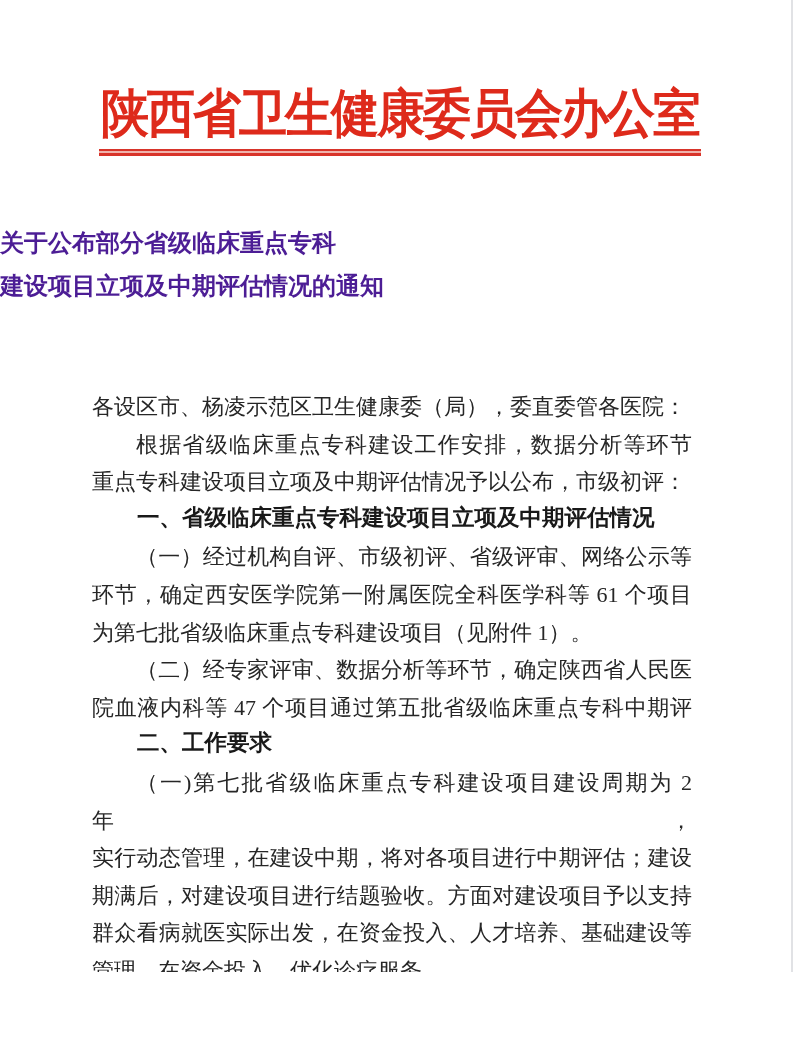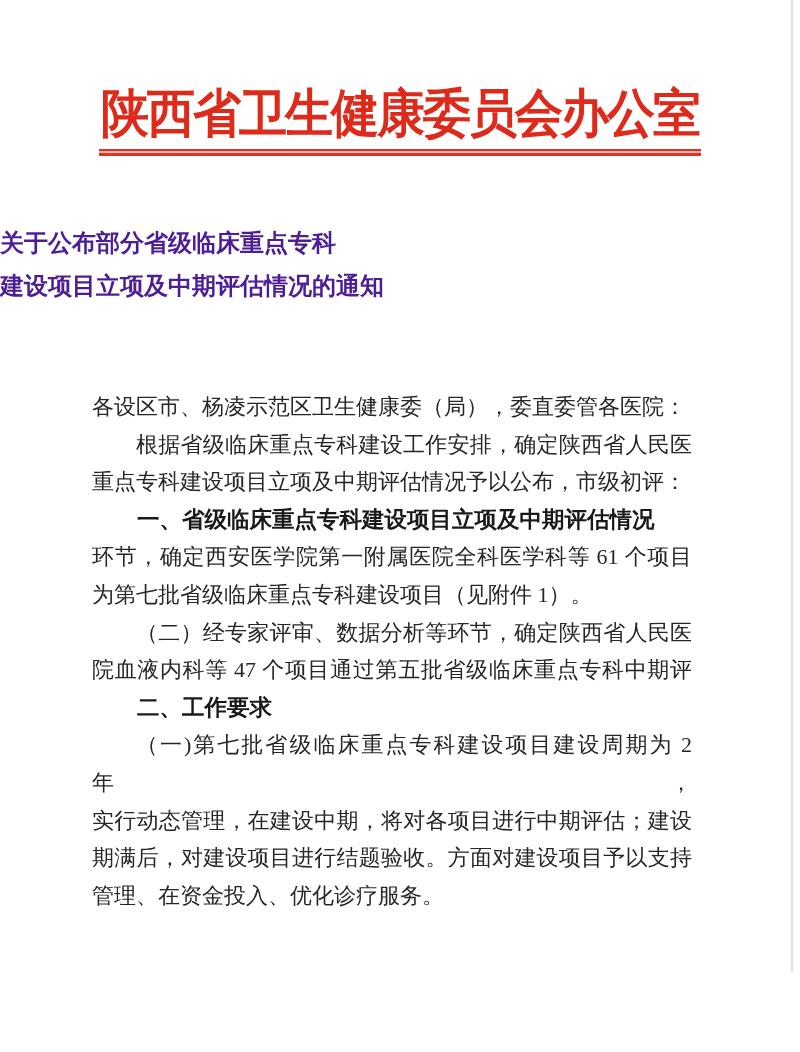--- a/index.html
+++ b/index.html
@@ -73,21 +73,21 @@
     width: 600px;
   }
   .indent {
     text-indent: 2em;
   }
   .stretch {
     text-align: justify;
     text-align-last: justify;
   }
   .hei {
-    font-family: Liberation Sans, sans-serif;
+    font-family: Liberation Mono, monospace;
     font-weight: bold;
     font-size: 22.5px;
     color: #191919;
   }
   .footer-rule {
     position: absolute;
     top: 999px;
     left: 99px;
     width: 602px;
     height: 5px;
@@ -107,29 +107,31 @@
 
   <div class="header-rule"></div>
 
   <div class="doc-title">
     <div>关于公布部分省级临床重点专科</div>
     <div>建设项目立项及中期评估情况的通知</div>
   </div>
 
   <div class="doc-body">
     <div class="line">各设区市、杨凌示范区卫生健康委（局），委直委管各医院：</div>
-    <div class="line indent stretch">根据省级临床重点专科建设工作安排，确定陕西省人民医</div>
+    <div class="line indent stretch">根据省级临床重点专科建设工作安排，数据分析等环节</div>
     <div class="line">重点专科建设项目立项及中期评估情况予以公布，市级初评：</div>
     <div class="line indent hei">一、省级临床重点专科建设项目立项及中期评估情况</div>
+    <div class="line indent stretch">（一）经过机构自评、市级初评、省级评审、网络公示等</div>
     <div class="line stretch">环节，确定西安医学院第一附属医院全科医学科等 61 个项目</div>
     <div class="line">为第七批省级临床重点专科建设项目（见附件 1）。</div>
     <div class="line indent stretch">（二）经专家评审、数据分析等环节，确定陕西省人民医</div>
     <div class="line stretch">院血液内科等 47 个项目通过第五批省级临床重点专科中期评</div>
     <div class="line indent hei">二、工作要求</div>
     <div class="line indent stretch">（一)第七批省级临床重点专科建设项目建设周期为 2 年，</div>
     <div class="line stretch">实行动态管理，在建设中期，将对各项目进行中期评估；建设</div>
     <div class="line stretch">期满后，对建设项目进行结题验收。方面对建设项目予以支持</div>
+    <div class="line stretch">群众看病就医实际出发，在资金投入、人才培养、基础建设等</div>
     <div class="line">管理、在资金投入、优化诊疗服务。</div>
   </div>
 
   <div class="footer-rule"></div>
 
 </div>
 
 </body></html>

